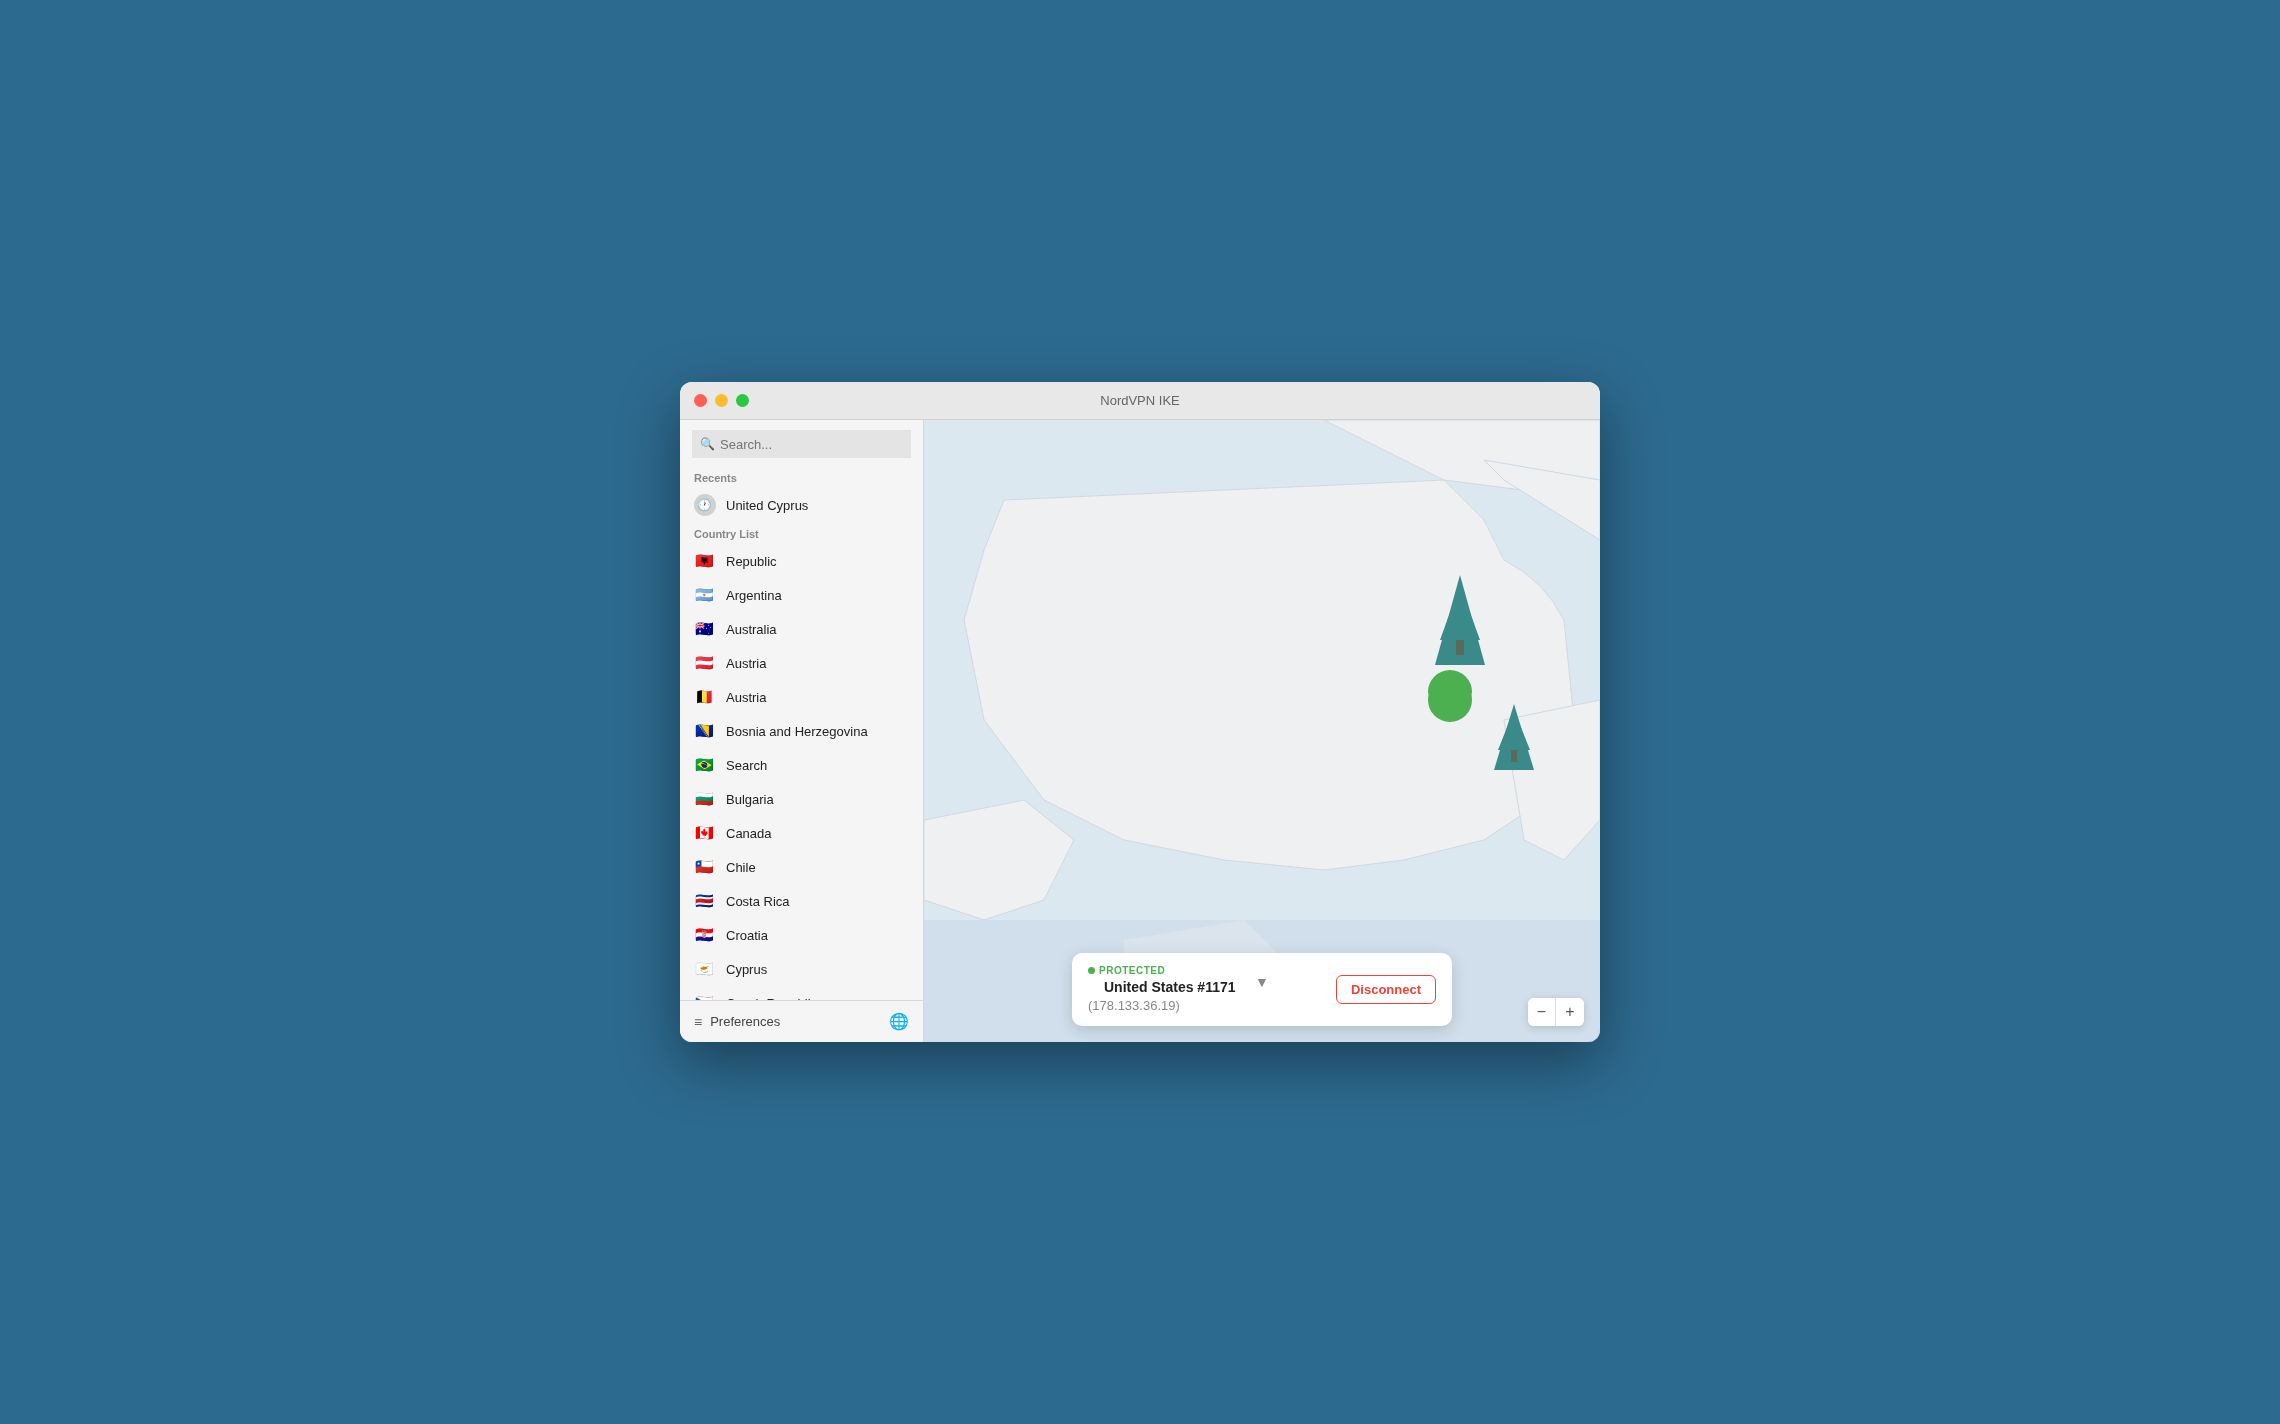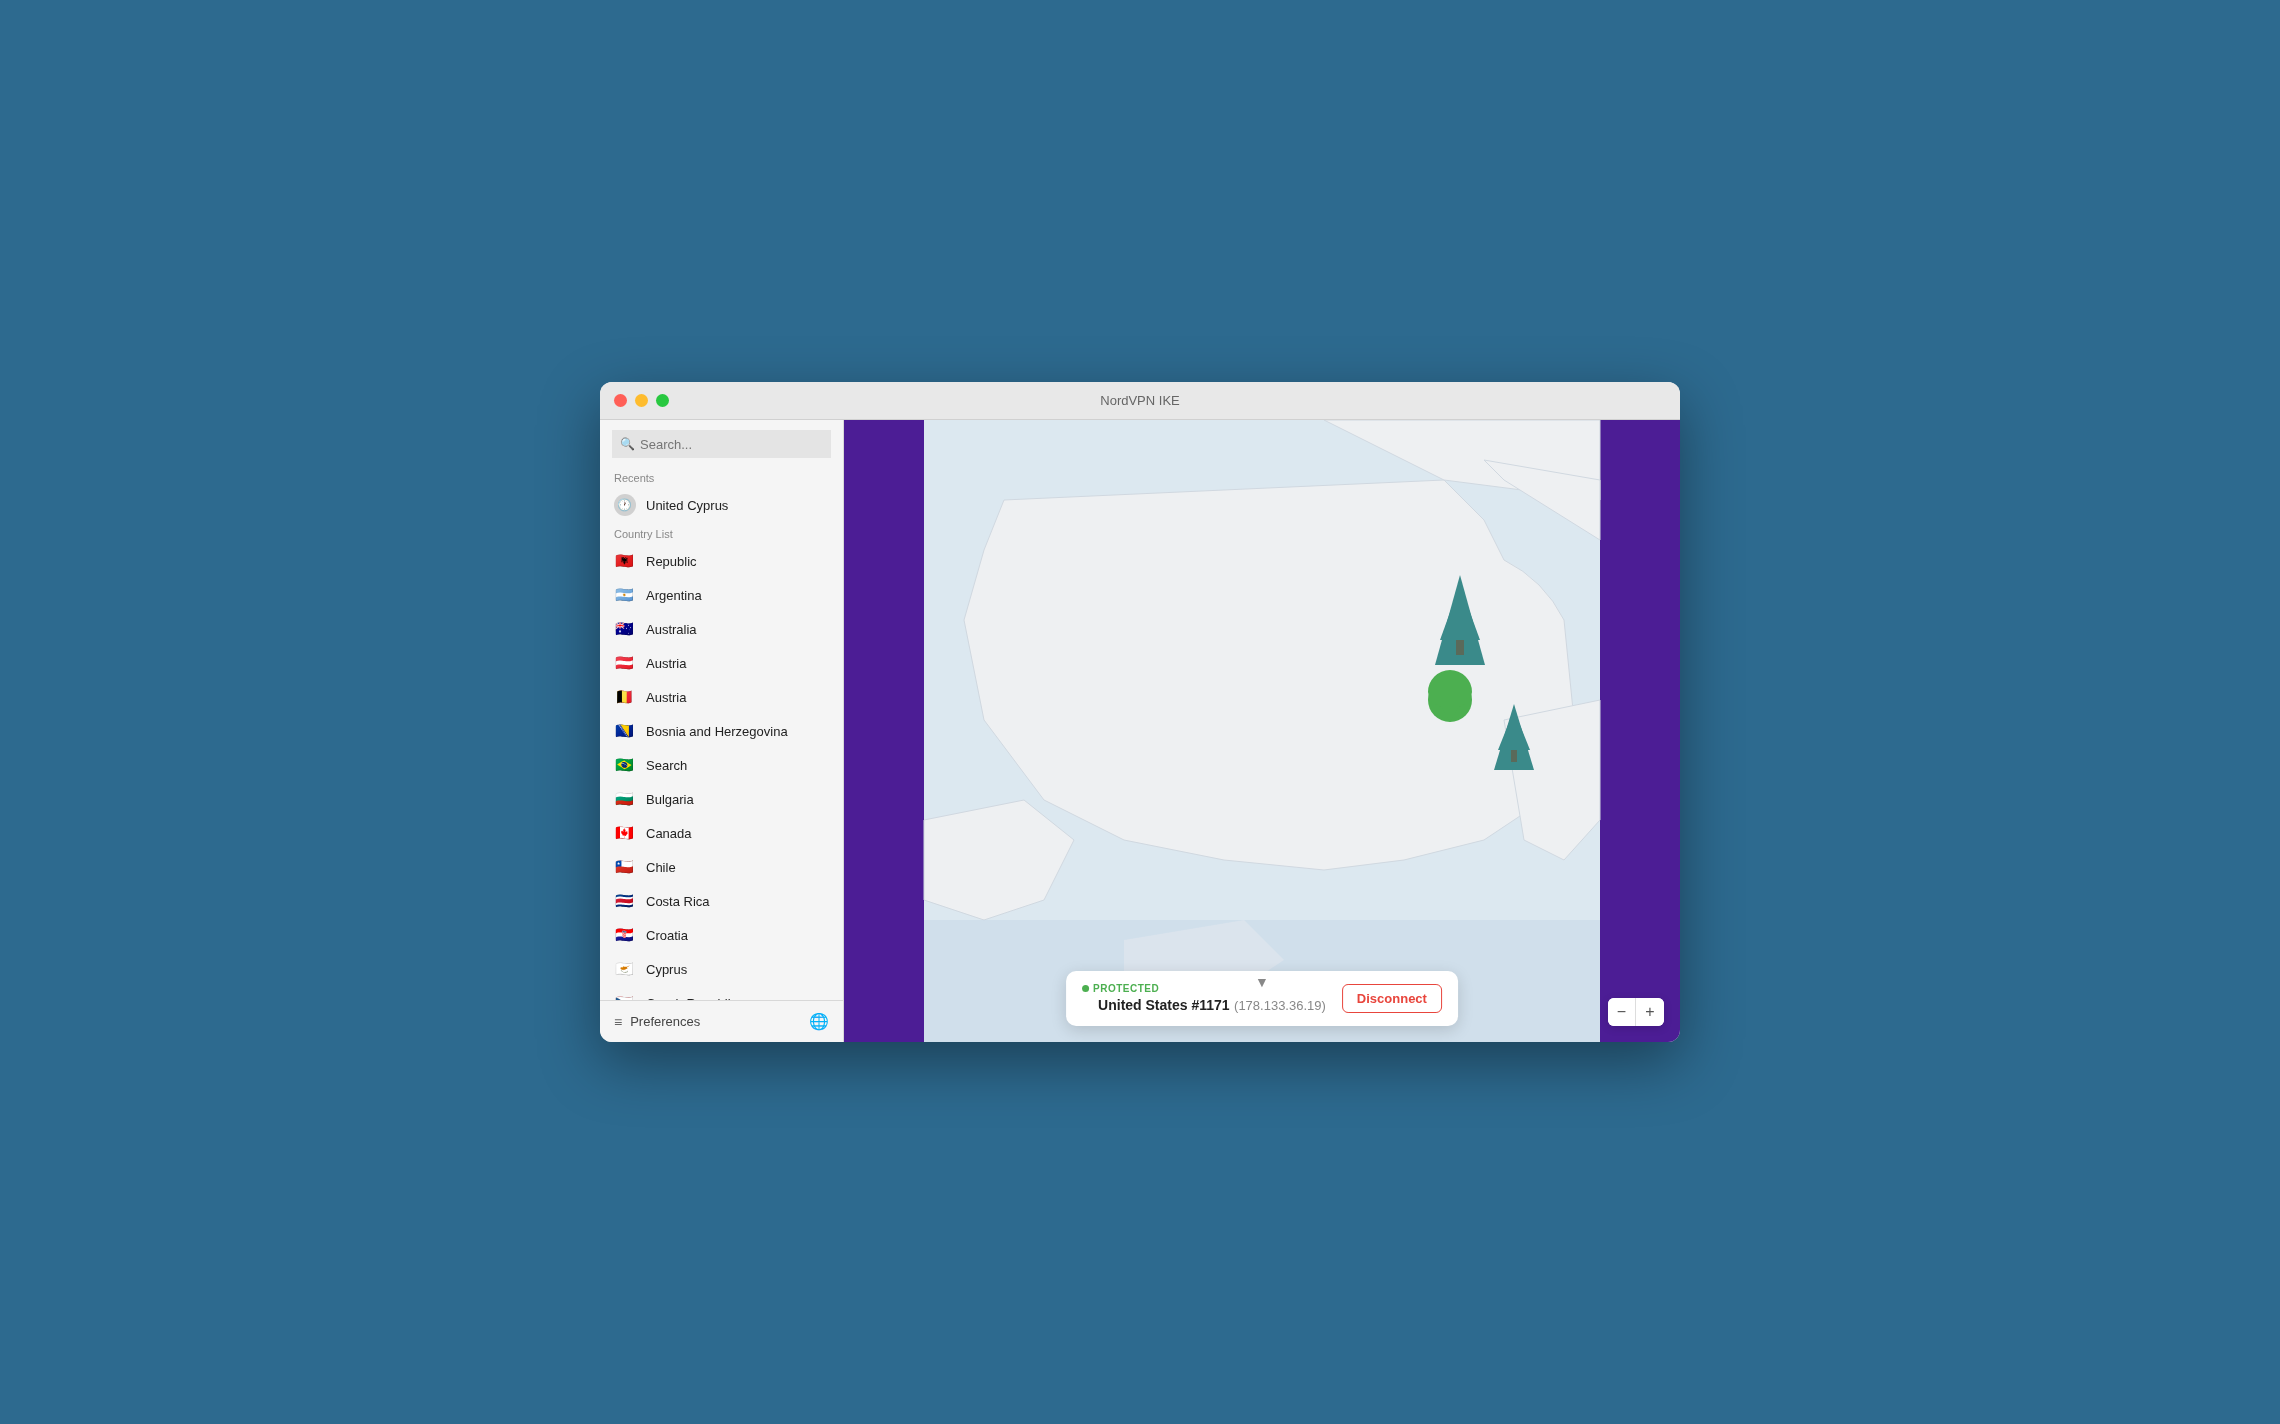--- a/index.html
+++ b/index.html
@@ -6,21 +6,21 @@
     body {
       width: 2280px;
       height: 1424px;
       background: #2d6a8f;
       display: flex;
       align-items: center;
       justify-content: center;
       font-family: -apple-system, BlinkMacSystemFont, 'Helvetica Neue', sans-serif;
     }
     .window {
-      width: 1080px;
+      width: 920px;
       height: 660px;
       background: #f0f0f0;
       border-radius: 12px;
       overflow: hidden;
       box-shadow: 0 20px 60px rgba(0,0,0,0.4);
       display: flex;
       flex-direction: column;
     }
     .title-bar {
       height: 38px;
@@ -83,21 +83,21 @@
       position: absolute;
       left: 8px;
       top: 50%;
       transform: translateY(-50%);
       color: #999;
       font-size: 12px;
     }
     .section-label {
       padding: 6px 14px 4px;
       font-size: 11px;
-      font-weight: 400;
+      font-weight: 700;
       color: #888;
       text-transform: none;
     }
     .sidebar-list {
       flex: 1;
       overflow-y: auto;
       overflow-x: hidden;
     }
     .sidebar-list::-webkit-scrollbar {
       width: 6px;

